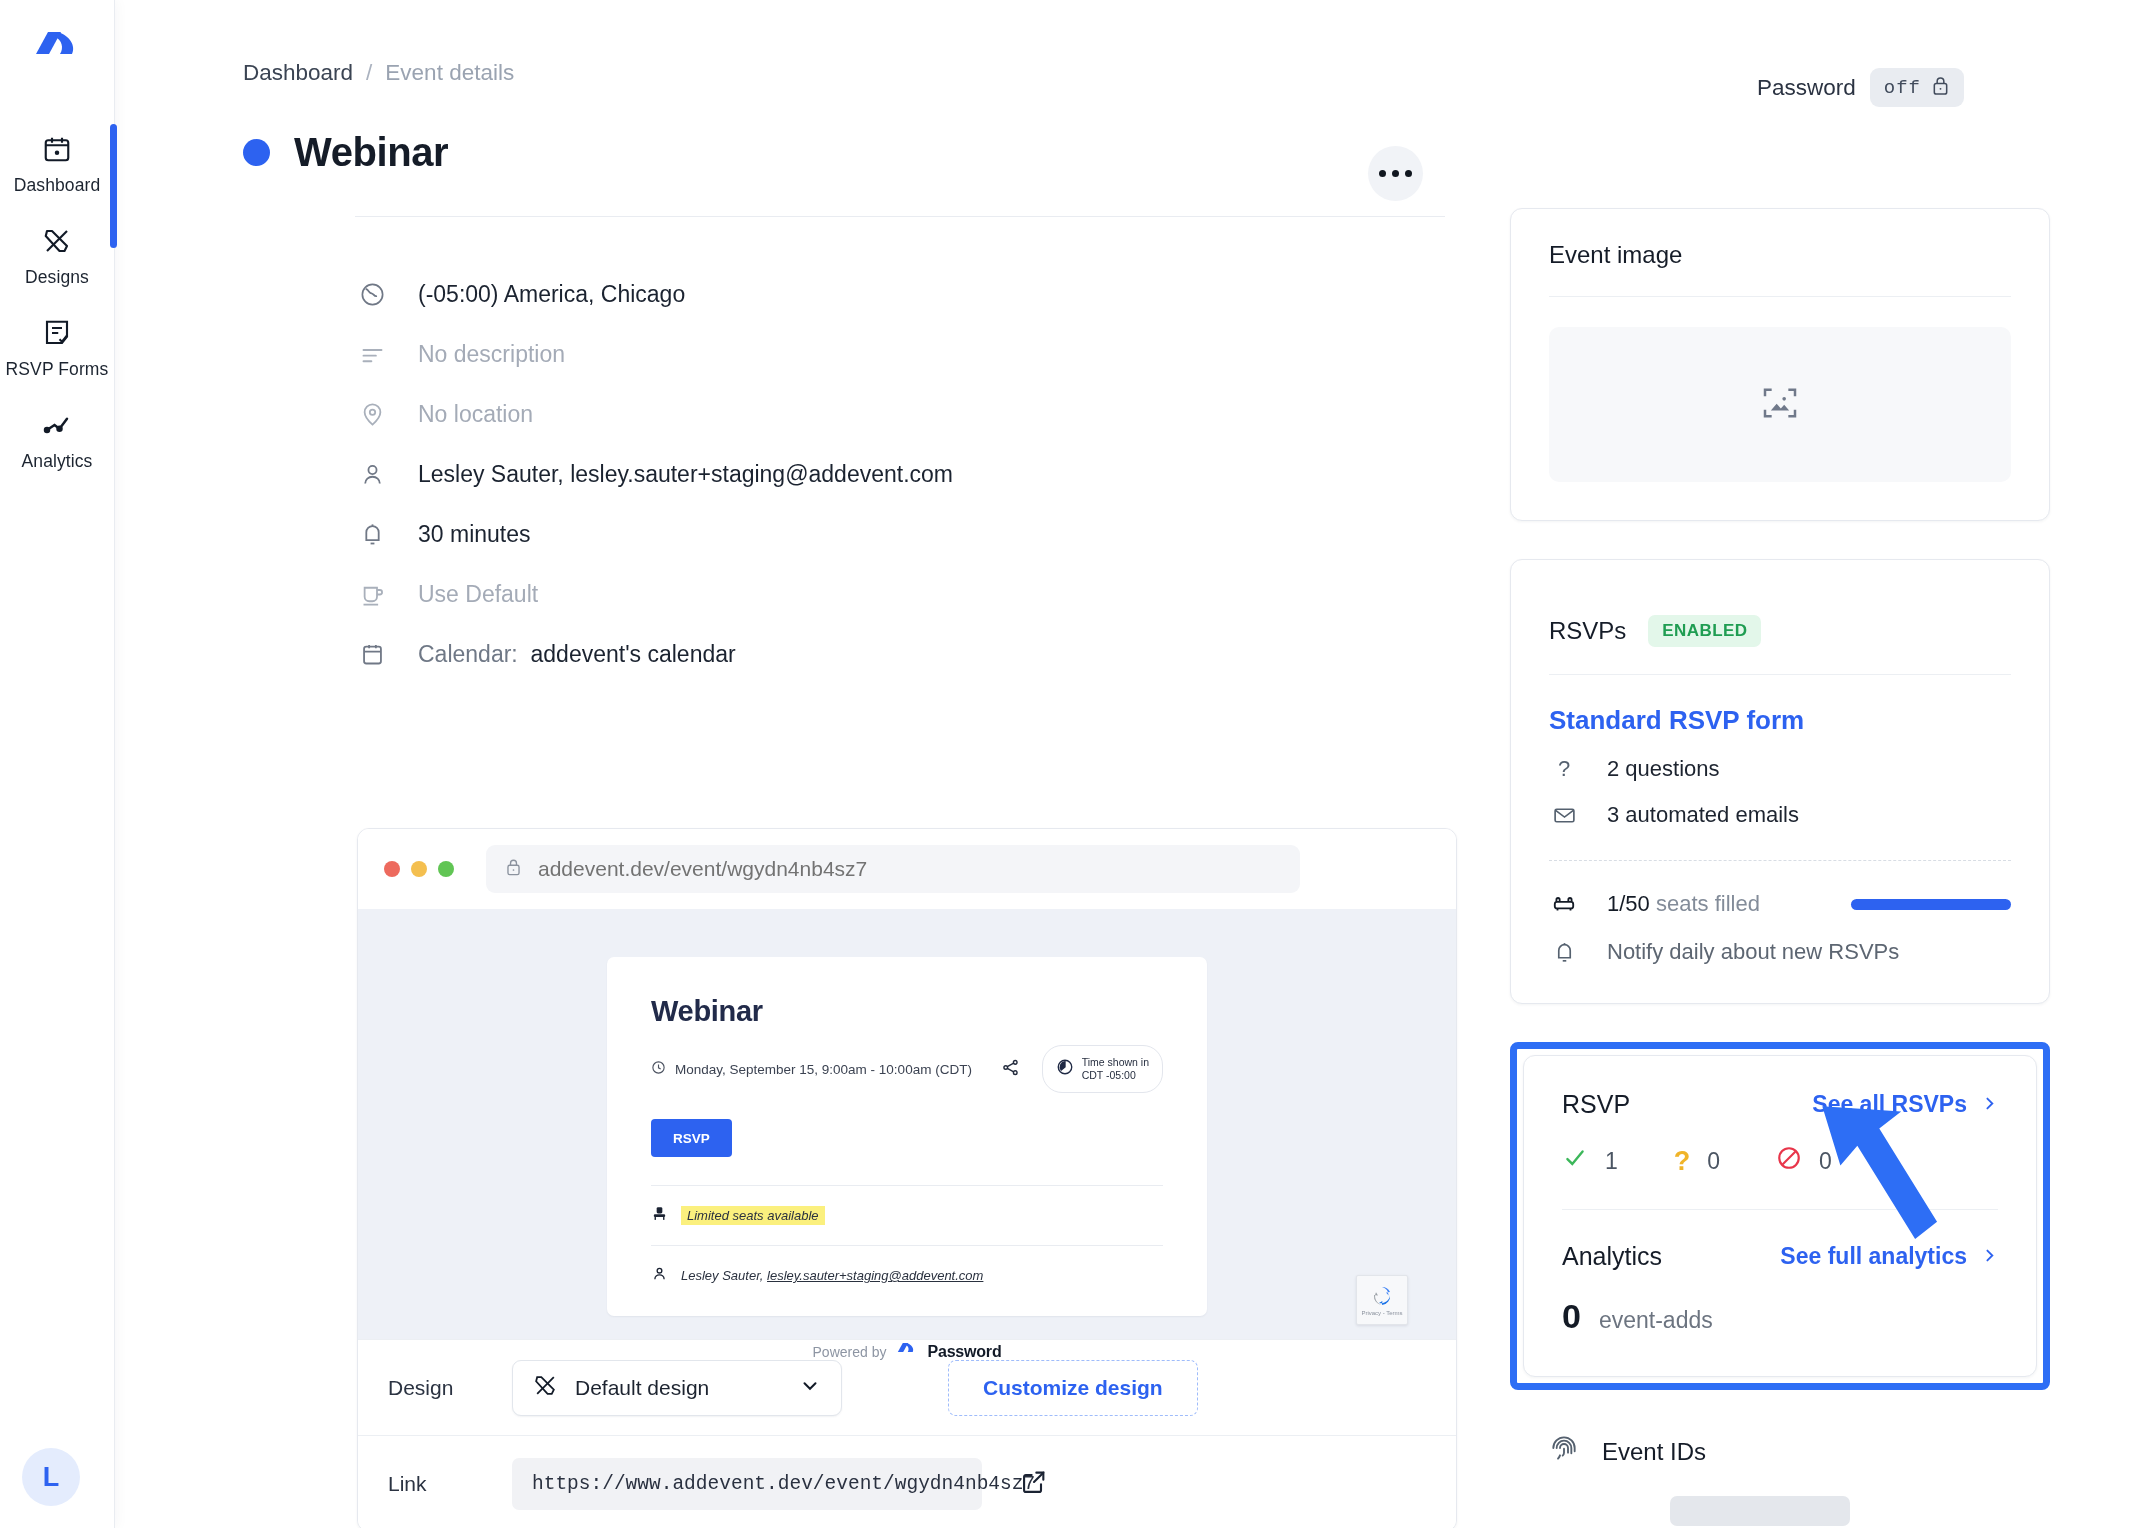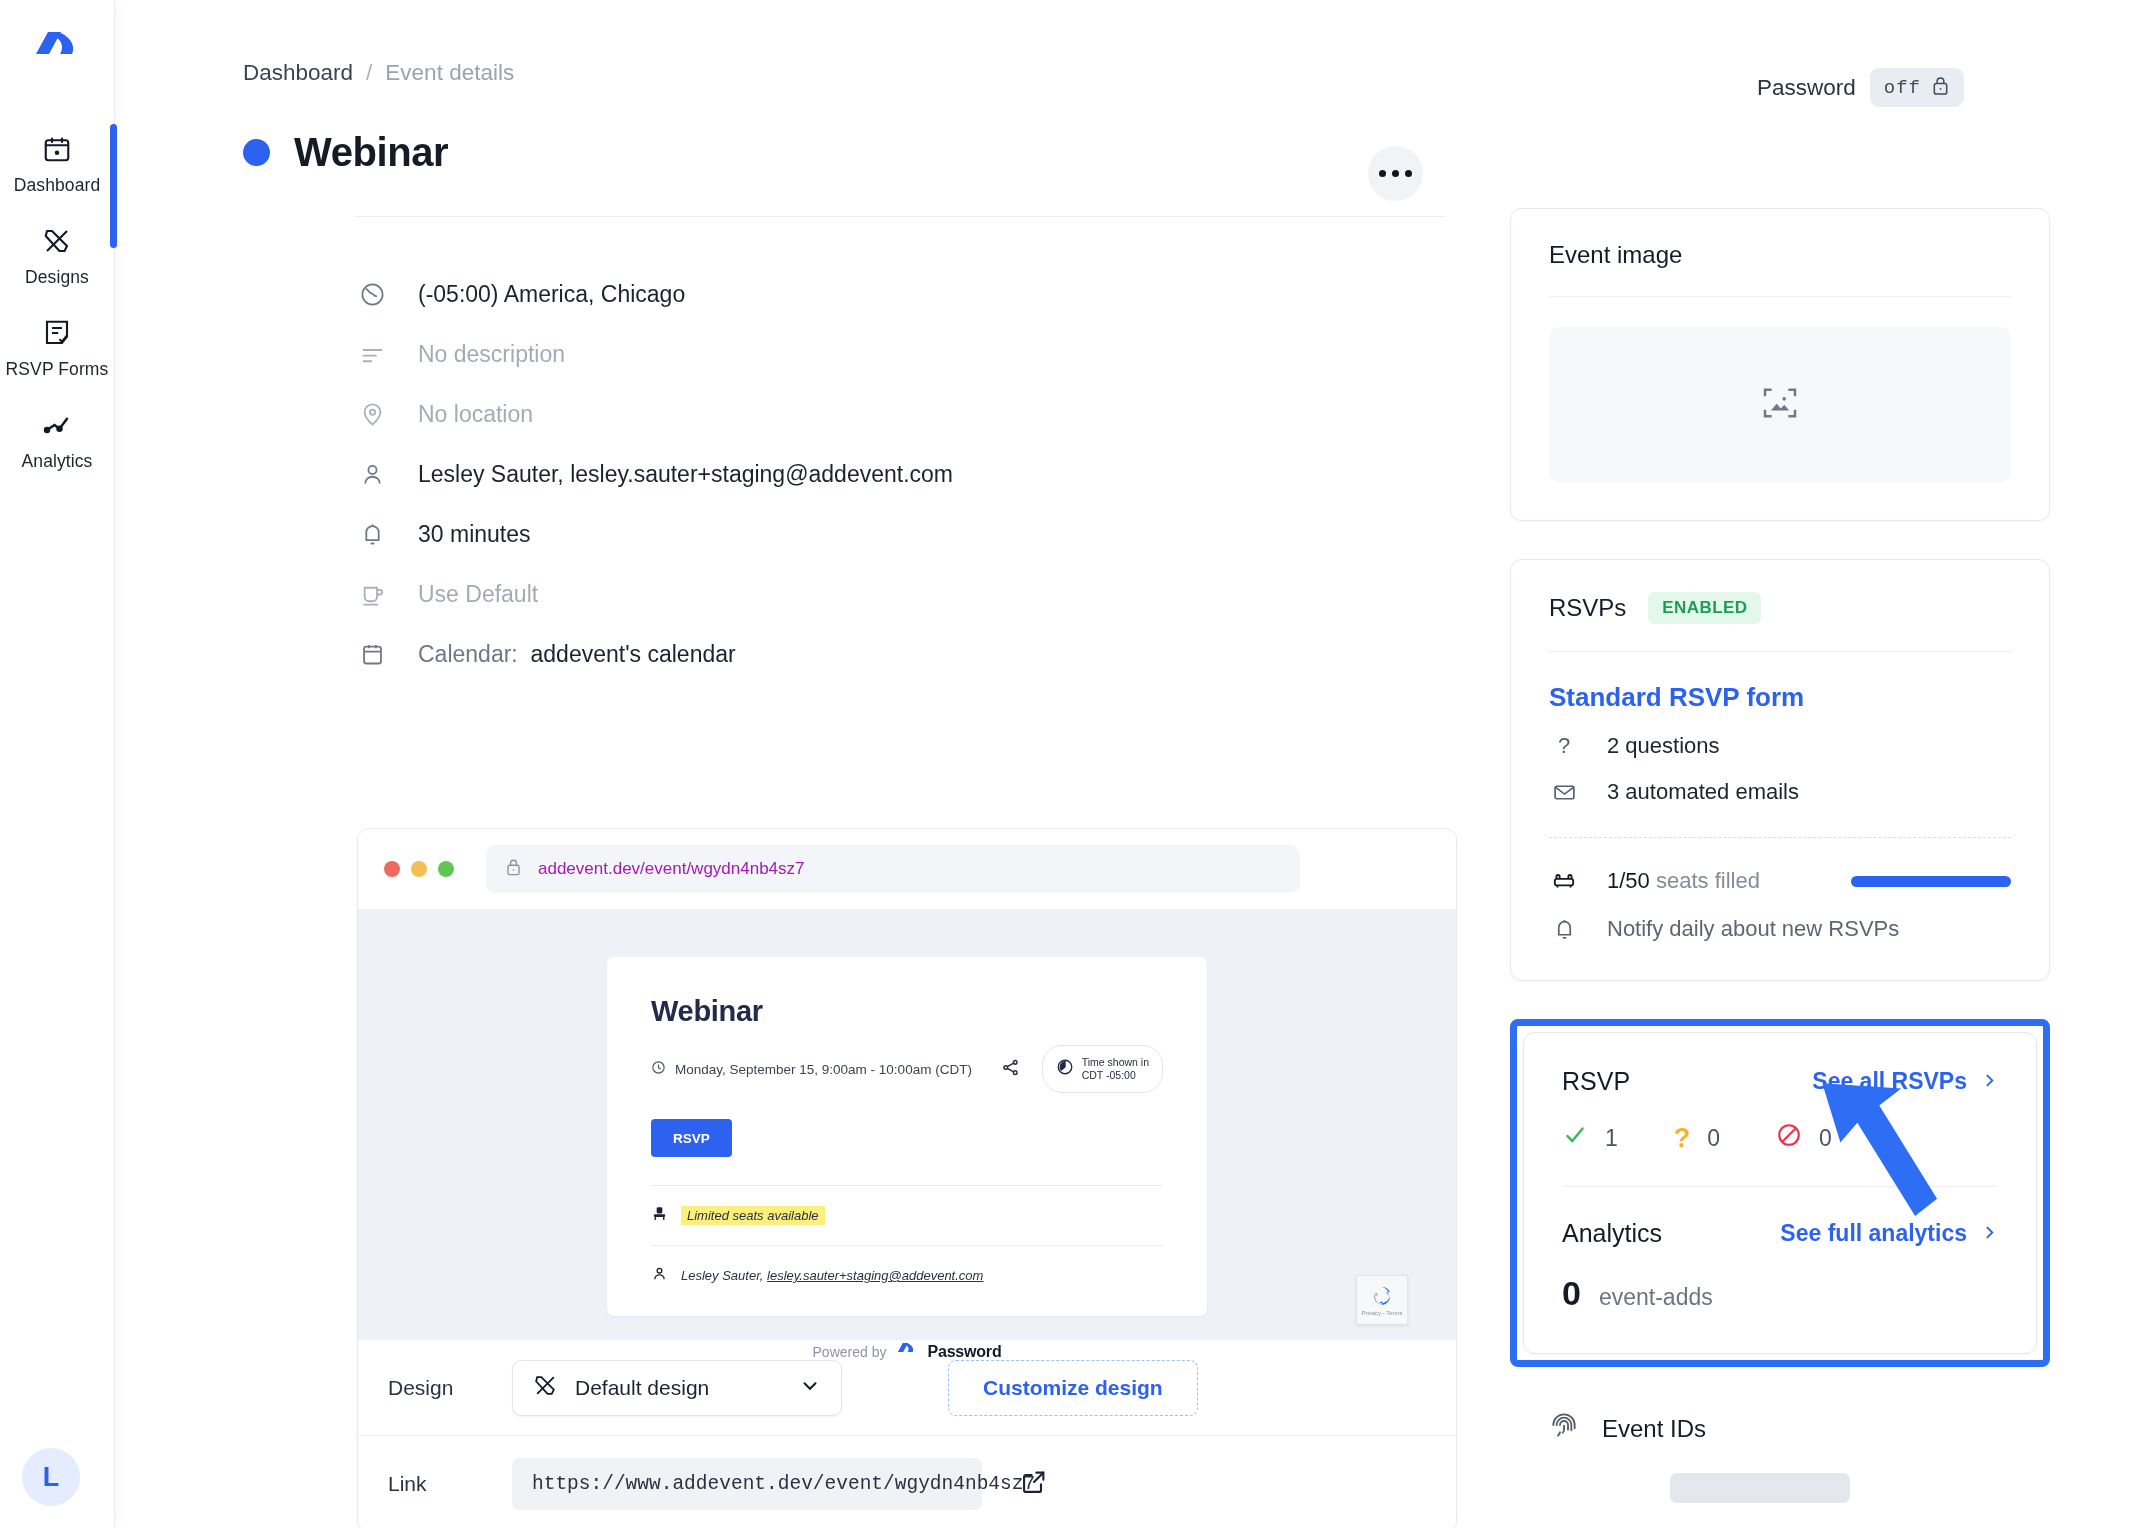--- a/index.html
+++ b/index.html
@@ -83,21 +83,21 @@
     background: #fff; border: 1px solid #e6e9ef; border-radius: 12px;
     overflow: hidden; box-shadow: 0 1px 3px rgba(20,30,60,.05);
   }
   .pv-bar { height: 80px; display: flex; align-items: center; padding: 0 26px; gap: 22px; background: #fff; }
   .dots { display: flex; gap: 11px; }
   .dots i { width: 16px; height: 16px; border-radius: 50%; display: block; }
   .urlbar {
     flex: 1; height: 48px; background: #f4f5f8; border-radius: 9px;
     display: flex; align-items: center; gap: 16px; padding: 0 19px; margin-left: 10px; margin-right: 130px;
   }
-  .urlbar .u { font-size: 17px; color: #a21caf; }
+  .urlbar .u { font-size: 21px; color: #737373; }
 
   .pv-body { background: #eef1f7; padding: 48px 0 0 0; height: 430px; position: relative; }
   .ev-card {
     width: 600px; margin: 0 auto; background: #fff; border-radius: 7px;
     padding: 38px 44px 30px 44px; box-shadow: 0 1px 2px rgba(20,30,60,.06);
   }
   .ev-title { font-size: 29px; font-weight: 700; color: #222b4a; letter-spacing: -.3px; }
   .ev-meta { display: flex; align-items: center; margin-top: 17px; }
   .ev-when { font-size: 13.5px; color: #3c4352; display: flex; align-items: center; gap: 9px; }
   .ev-spacer { flex: 1; }
@@ -157,21 +157,21 @@
     box-shadow: 0 1px 3px rgba(20,30,60,.05);
   }
   .card-pad { padding: 32px 38px 38px 38px; }
   .card-title { font-size: 24px; color: #151c28; }
   .card-div { height: 1px; background: #eceff3; margin: 27px 0 0 0; }
   .img-drop {
     margin-top: 30px; height: 155px; background: #f7f8fa; border-radius: 10px;
     display: flex; align-items: center; justify-content: center;
   }
 
-  .rsvps-head { display: flex; align-items: center; gap: 22px; }
+  .rsvps-head { display: flex; align-items: center; gap: 22px; margin-top: 23px; }
   .enabled-badge {
     background: #e3f7ea; color: #1f9d52; font-size: 17px; font-weight: 700;
     padding: 6px 14px; border-radius: 7px; letter-spacing: .4px;
   }
   .form-link { margin-top: 30px; font-size: 26px; font-weight: 700; color: #2d62f0; cursor: pointer; }
   .mini-row { display: flex; align-items: center; gap: 28px; margin-top: 20px; font-size: 22px; color: #1d2430; }
   .mini-row .mi { width: 30px; display: flex; justify-content: center; color: #55616f; }
   .dashed-div { height: 0; border-top: 1px dashed #d8dde4; margin: 32px 0 0 0; }
   .seat-row { display: flex; align-items: center; gap: 28px; margin-top: 30px; font-size: 22px; }
   .seat-row .mi { width: 30px; display: flex; justify-content: center; }

